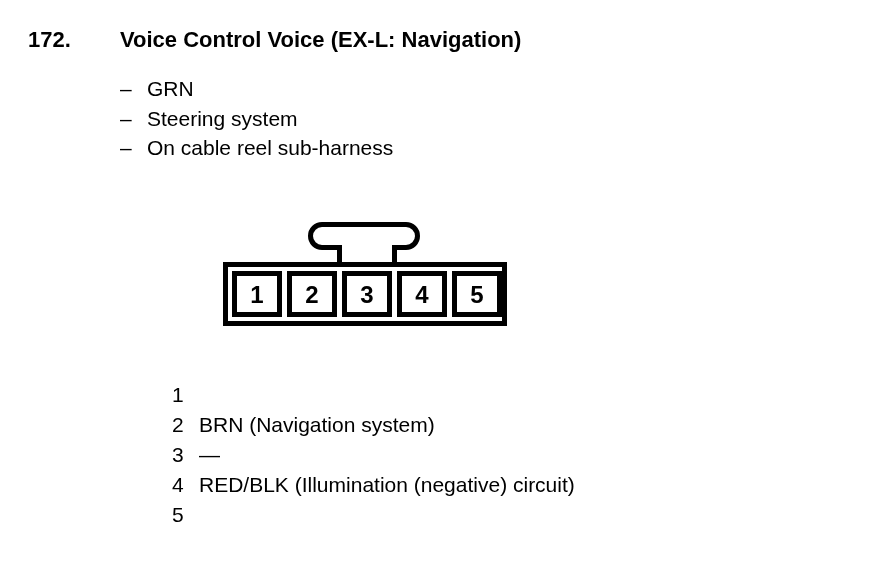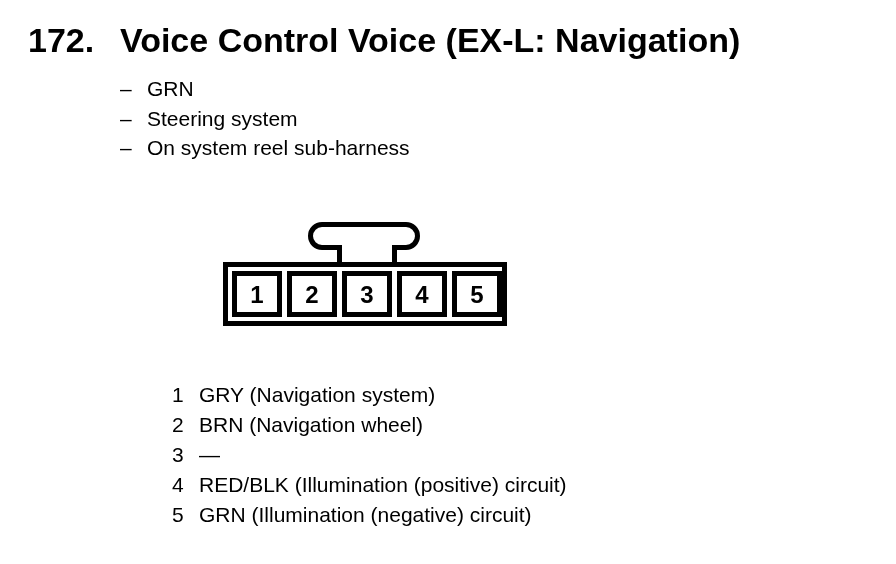--- a/index.html
+++ b/index.html
@@ -11,21 +11,21 @@
     color: #000000;
     font-family: "Liberation Sans", sans-serif;
     overflow: hidden;
   }
   .title-row {
     position: absolute;
     left: 28px;
     top: 20px;
     display: flex;
     font-weight: 700;
-    font-size: 34px;
+    font-size: 22px;
     line-height: 40px;
     white-space: nowrap;
   }
   .title-num { flex: 0 0 auto; width: 92px; }
   .details {
     position: absolute;
     left: 120px;
     top: 74px;
     font-size: 21px;
     line-height: 29.5px;
@@ -62,21 +62,21 @@
     <div class="detail-row">
       <span class="detail-dash">–</span>
       <span class="detail-text">GRN</span>
     </div>
     <div class="detail-row">
       <span class="detail-dash">–</span>
       <span class="detail-text">Steering system</span>
     </div>
     <div class="detail-row">
       <span class="detail-dash">–</span>
-      <span class="detail-text">On system reel sub-harness</span>
+      <span class="detail-text">On cable reel sub-harness</span>
     </div>
   </div>
 
   <svg class="connector-svg" width="320" height="130" viewBox="0 0 320 130">
 
     <path d="M 139.5 52 V 32.5 H 122 A 11.5 11.5 0 0 1 122 9.5 H 206 A 11.5 11.5 0 0 1 206 32.5 H 194.5 V 52" fill="none" stroke="#000000" stroke-width="5"></path>
 
     <rect x="25.5" y="49.5" width="279" height="59" fill="#ffffff" stroke="#000000" stroke-width="5"></rect>
 
     <g>
@@ -97,33 +97,31 @@
     </g>
     <g>
       <rect x="254.5" y="58.5" width="45" height="41" fill="#ffffff" stroke="#000000" stroke-width="5"></rect>
       <text x="277" y="88" text-anchor="middle" fill="#000000">5</text>
     </g>
   </svg>
 
   <div class="pin-list">
     <div class="pin-row">
       <span class="pin-num">1</span>
-      <span class="pin-desc">GRY (Navigation system)</span>
     </div>
     <div class="pin-row">
       <span class="pin-num">2</span>
-      <span class="pin-desc">BRN (Navigation wheel)</span>
+      <span class="pin-desc">BRN (Navigation system)</span>
     </div>
     <div class="pin-row">
       <span class="pin-num">3</span>
       <span class="pin-desc">—</span>
     </div>
     <div class="pin-row">
       <span class="pin-num">4</span>
-      <span class="pin-desc">RED/BLK (Illumination (positive) circuit)</span>
+      <span class="pin-desc">RED/BLK (Illumination (negative) circuit)</span>
     </div>
     <div class="pin-row">
       <span class="pin-num">5</span>
-      <span class="pin-desc">GRN (Illumination (negative) circuit)</span>
     </div>
   </div>
 
 </div>
 
 </body></html>

